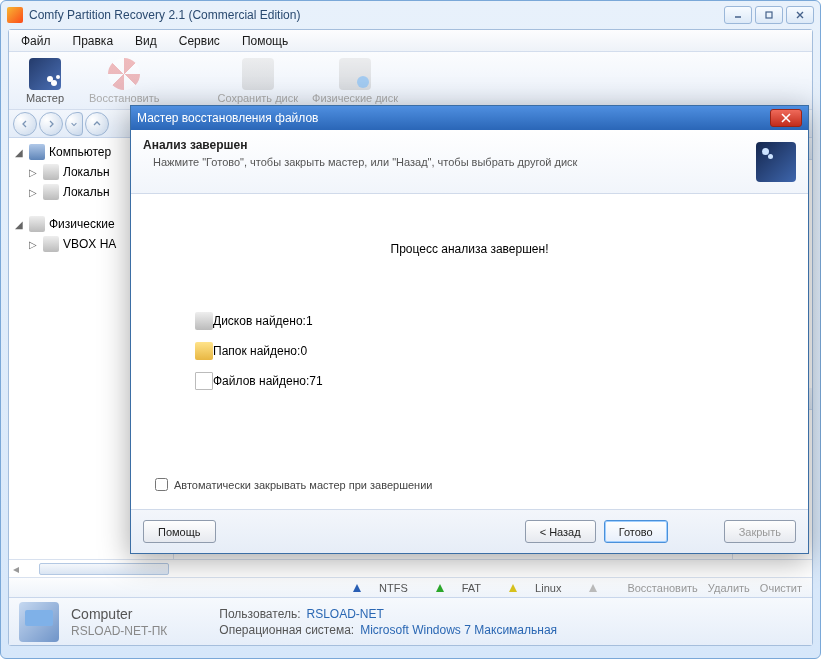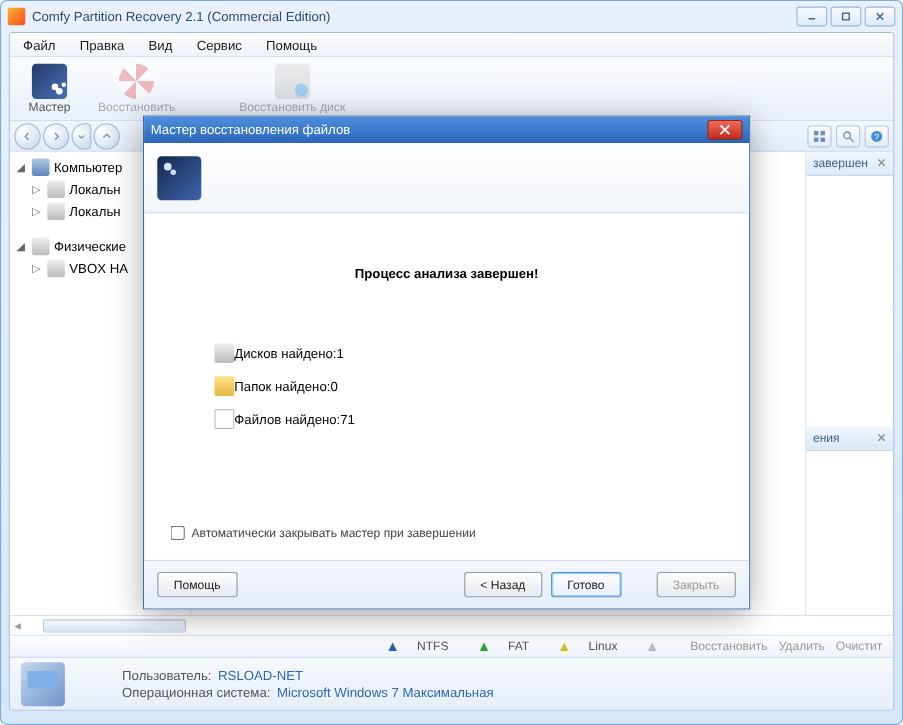--- a/index.html
+++ b/index.html
@@ -60,41 +60,41 @@
 
 .footer { height:48px; background:linear-gradient(#f6f9fd,#e6eef9); border-top:1px solid #c8d6eb; display:flex; align-items:center; padding:4px 10px; gap:12px; }
 .footer .cicon { width:40px; height:40px; background: linear-gradient(135deg,#c5d8f0,#6f94c8); border-radius:4px; position:relative; }
 .footer .cicon::after { content:""; position:absolute; inset:8px 6px 16px 6px; background:#7fb1e8; border-radius:2px; }
 .footer .finfo { display:flex; flex-direction:column; gap:2px; }
 .footer .row { display:flex; gap:6px; }
 .footer .label { color:#555; }
 .footer .val { color:#2a67b3; }
 
 
-.modal { position:absolute; left:129px; top:104px; width:552px; height:449px; background:#fff; border:1px solid #3b6ea5; box-shadow: 0 6px 28px rgba(0,0,0,0.35); display:flex; flex-direction:column; }
+.modal { position:absolute; left:129px; top:104px; width:679px; height:449px; background:#fff; border:1px solid #3b6ea5; box-shadow: 0 6px 28px rgba(0,0,0,0.35); display:flex; flex-direction:column; }
 .modal-title { height:24px; background: linear-gradient(#4f8fe0, #2a66b7); color:#fff; display:flex; align-items:center; padding:0 6px; font-size:12px; }
 .modal-title .closebtn { margin-left:auto; width:32px; height:18px; background:linear-gradient(#ef6a5a,#c22c1c); border:1px solid #9a2416; border-radius:3px; display:flex; align-items:center; justify-content:center; cursor:pointer; }
 .modal-header { height:64px; border-bottom:1px solid #d0daea; background:linear-gradient(#fff,#f1f5fb); padding:8px 12px; display:flex; }
 .modal-header .txt { flex:1; }
 .modal-header .h1 { font-weight:bold; font-size:12px; color:#222; margin-bottom:4px; }
 .modal-header .h2 { font-size:11px; color:#555; padding-left:10px; }
 .modal-header .wandbig { width:40px; height:40px; background: linear-gradient(135deg,#15274e,#3e66ad); border-radius:4px; position:relative; align-self:center; }
 .modal-header .wandbig::after { content:""; position:absolute; left:6px; top:6px; width:7px; height:7px; background:#cde3ff; border-radius:50%; box-shadow: 5px 5px 0 -1px #cde3ff; }
 .modal-body { flex:1; padding: 18px 24px; display:flex; flex-direction:column; }
-.done-msg { text-align:center; font-weight:bold; font-size:12px; margin: 30px 0 50px 0; }
+.done-msg { text-align:center; font-weight:normal; font-size:12px; margin: 30px 0 50px 0; }
 .stat-row { display:flex; align-items:center; margin:6px 0 6px 40px; }
 .stat-row .sicon { width:18px; height:18px; }
 .si-disk { background:linear-gradient(#eee,#bbb); border-radius:2px; }
 .si-folder { background:linear-gradient(#ffe38a,#e8b743); border-radius:2px; }
 .si-file { background:#fff; border:1px solid #bbb; border-radius:1px; }
 .autoclose { margin-top:auto; display:flex; align-items:center; gap:6px; font-size:11px; color:#444; }
 .autoclose input { width:13px; height:13px; }
 .modal-footer { height:44px; background:linear-gradient(#f3f6fb,#e6edf7); border-top:1px solid #d0daea; display:flex; align-items:center; padding:0 12px; gap:8px; }
 .btn { height:23px; padding:0 14px; background:linear-gradient(#fefefe,#e6e9ef); border:1px solid #8f9bad; border-radius:3px; font-size:11px; color:#222; cursor:pointer; }
-.btn:disabled { color:#999; cursor:default; }
+.btn:disabled { color:#999; cursor:default;margin-left:24px; }
 .btn.primary { border:1px solid #4a90d9; box-shadow: inset 0 0 0 1px #9fceff; background:linear-gradient(#fefefe,#e7effb); }
 .spacer { flex:1; }
 </style>
 </head>
 <body>
 
 <div class="window">
   <div class="titlebar">
     <div class="app-icon"></div>
     <div class="title">Comfy Partition Recovery 2.1 (Commercial Edition)</div>
@@ -131,22 +131,26 @@
       <div class="toolbtn">
         <div class="ticon icon-wand"></div>
         <span>Мастер</span>
       </div>
       <div class="toolbtn disabled">
         <div class="ticon icon-life"></div>
         <span>Восстановить</span>
       </div>
       <div style="width:30px"></div>
       <div class="toolbtn disabled">
+        <div class="ticon icon-disk"></div>
+        <span>Сохранить диск</span>
+      </div>
+      <div class="toolbtn disabled">
         <div class="ticon icon-disk play"></div>
-        <span>Восстановить диск</span>
+        <span>Физические диск</span>
       </div>
     </div>
 
     <div class="toolbar2">
       <div class="navorb">
           <svg width="10" height="10" viewBox="0 0 10 10">
             <path d="M6 2 L3 5 L6 8" fill="none" stroke="#7a94b5" stroke-width="1.3"></path>
           </svg>
         </div>
       <div class="navorb">
@@ -267,20 +271,28 @@
         </div>
       <div class="fs-actions">
         <span>Восстановить</span>
         <span>Удалить</span>
         <span>Очистит</span>
       </div>
     </div>
 
     <div class="footer">
       <div class="cicon"></div>
+      <div class="finfo">
+        <div class="row">
+            <span class="label" style="font-size:14px">Computer</span>
+          </div>
+        <div class="row">
+            <span style="color:#888">RSLOAD-NET-ПК</span>
+          </div>
+      </div>
       <div class="finfo" style="margin-left:40px">
         <div class="row">
           <span class="label">Пользователь:</span>
           <span class="val">RSLOAD-NET</span>
         </div>
         <div class="row">
           <span class="label">Операционная система:</span>
           <span class="val">Microsoft Windows 7 Максимальная</span>
         </div>
       </div>
@@ -291,20 +303,24 @@
   <div class="modal">
     <div class="modal-title">
       <span>Мастер восстановления файлов</span>
       <div class="closebtn">
         <svg width="12" height="10" viewBox="0 0 12 10">
             <path d="M2 1 L10 9 M10 1 L2 9" stroke="#fff" stroke-width="1.6"></path>
           </svg>
       </div>
     </div>
     <div class="modal-header">
+      <div class="txt">
+        <div class="h1">Анализ завершен</div>
+        <div class="h2">Нажмите "Готово", чтобы закрыть мастер, или "Назад", чтобы выбрать другой диск</div>
+      </div>
       <div class="wandbig"></div>
     </div>
     <div class="modal-body">
       <div class="done-msg">Процесс анализа завершен!</div>
       <div class="stat-row">
         <div class="sicon si-disk"></div>
         <span>Дисков найдено:</span>
         <span>1</span>
       </div>
       <div class="stat-row">

